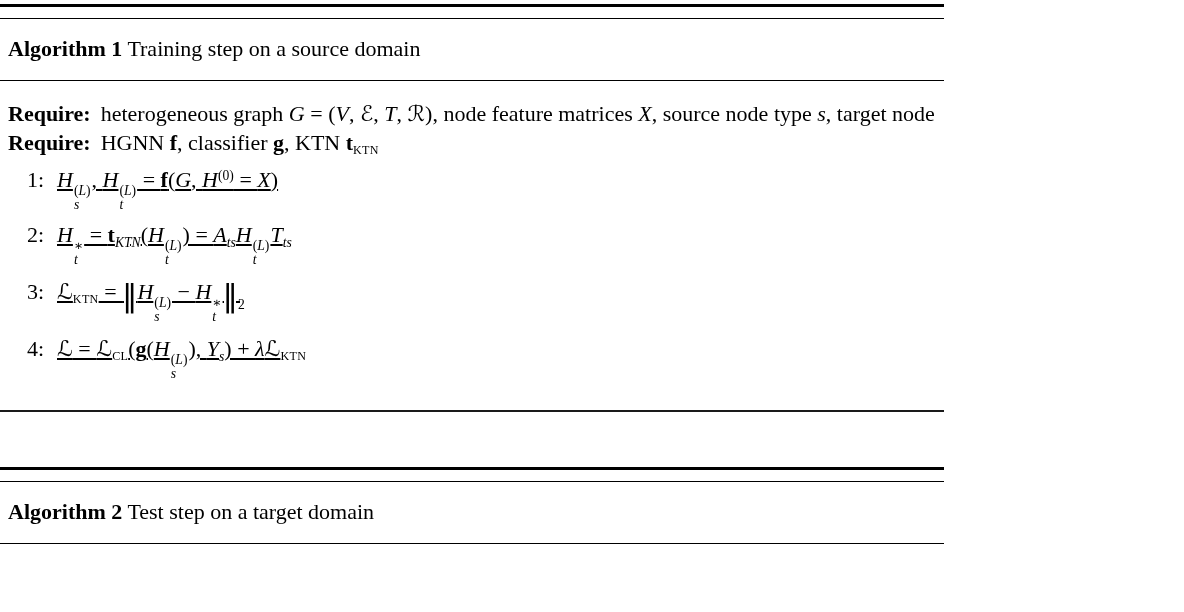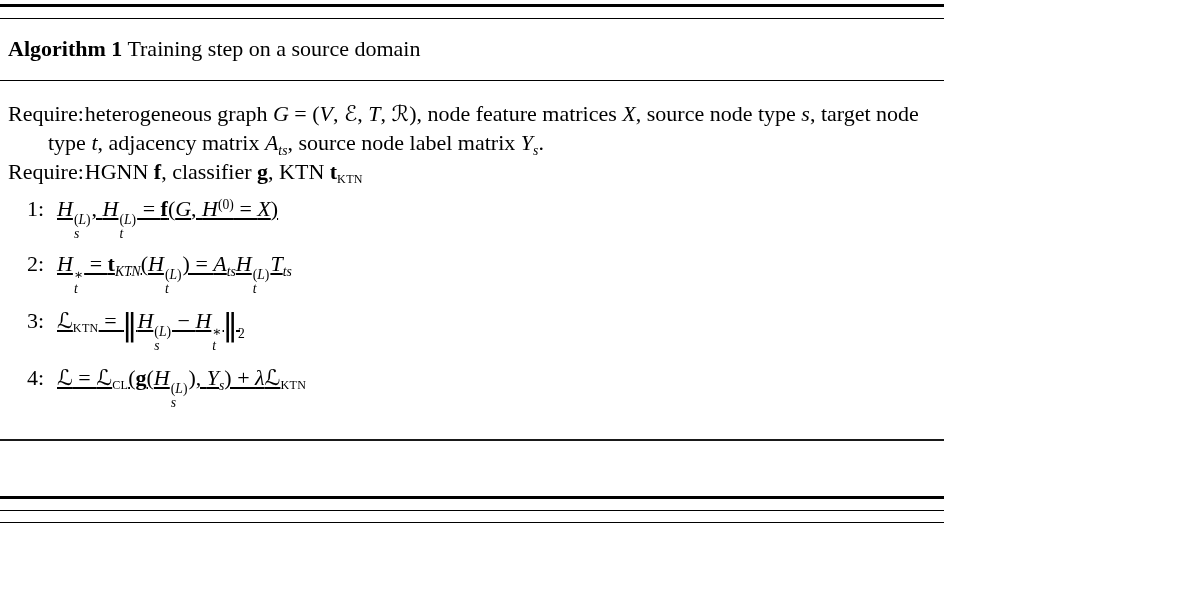--- a/index.html
+++ b/index.html
@@ -16,21 +16,21 @@
   .rule-bottom { height: 0; border: 0; border-top: 2px solid #1a1a1a; }
   .top-thick { margin-top: 4px; }
   .top-thin  { margin-top: 5px; }
 
   .caption { padding: 6px 8px 7px 8px; font-size: 22px; line-height: 26px; }
   .cap-label { font-weight: bold; }
 
   .algo-body { padding: 7px 8px 9px 8px; }
 
   .kwline { line-height: 28px; margin: 1px 0; }
-  .kw { font-weight: normal; padding-right: 1px; }
+  .kw { font-weight: bold; padding-right: 10px; }
   .hang { padding-left: 40px; }
 
   .step { line-height: 30px; margin: 8px 0; white-space: nowrap; text-decoration: underline; }
   .step-tall { margin: 10px 0; }
   .num { display: inline-block; width: 36px; text-align: right; padding-right: 13px; }
 
   
   .math i { font-style: italic; }
   sub, sup { font-size: 0.62em; line-height: 0; }
   sup { vertical-align: 0.5em; }
@@ -57,21 +57,20 @@
   <hr class="rule-thin top-thin">
   <div class="caption">
     <span class="cap-label">Algorithm 1</span>
     <span>Training step on a source domain</span>
   </div>
   <hr class="rule-thin">
   <div class="algo-body">
     <div class="kwline">
       <span class="kw">Require:</span><span class="math">heterogeneous graph <i class="cal">G</i> = (<i class="cal">V</i>, <span class="scr">ℰ</span>, <i class="cal">T</i>, <span class="scr">ℛ</span>), node feature matrices <i class="cal">X</i>, source node type <i>s</i>, target node</span>
     </div>
-    <div class="kwline hang math">type <i>t</i>, adjacency matrix <i>A</i><sub><i>ts</i></sub>, source node label matrix <i class="cal">Y</i><sub><i>s</i></sub>.</div>
     <div class="kwline">
       <span class="kw">Require:</span><span class="math">HGNN <b>f</b>, classifier <b>g</b>, KTN <b>t</b><sub class="rm">KTN</sub></span>
     </div>
     <div class="step">
       <span class="num">1:</span><span class="math"><i>H</i><span class="stk">
             <span>(<i>L</i>)</span>
             <span><i>s</i></span>
           </span>, <i>H</i><span class="stk">
             <span>(<i>L</i>)</span>
             <span><i>t</i></span>
@@ -106,15 +105,19 @@
     </div>
   </div>
   <hr class="rule-bottom">
 </div>
 
 <div class="gap"></div>
 
 <div class="algo">
   <hr class="rule-thick">
   <hr class="rule-thin top-thin">
+  <div class="caption">
+    <span class="cap-label">Algorithm 2</span>
+    <span>Test step on a target domain</span>
+  </div>
   <hr class="rule-thin">
 
 </div>
 
 </body></html>

